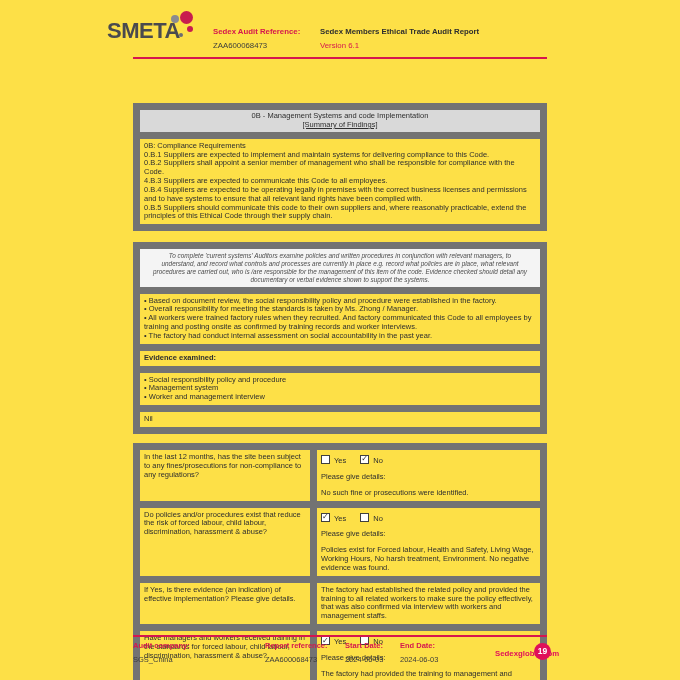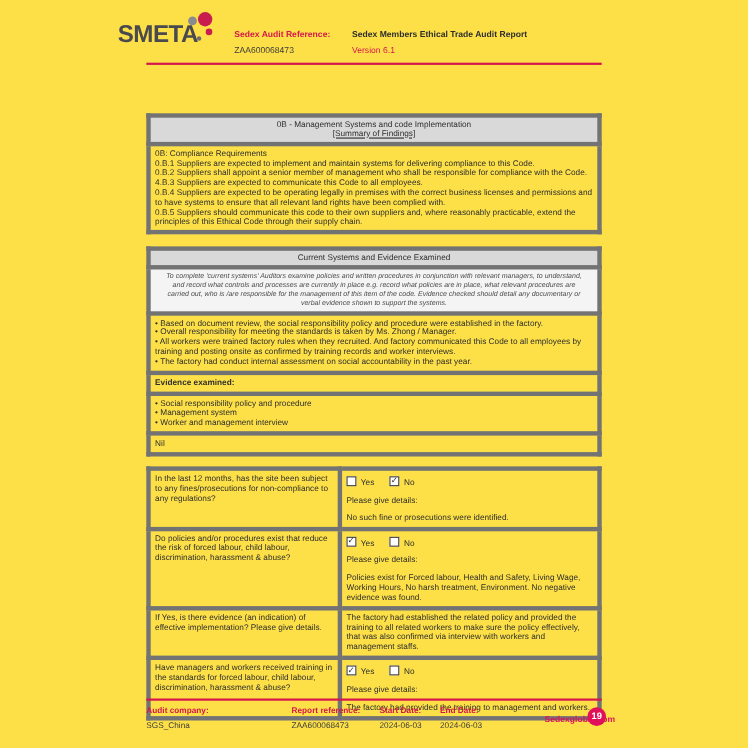--- a/index.html
+++ b/index.html
@@ -22,21 +22,21 @@
   .h-dark{color:#3c3c3c;font-size:7.8px;}
   .h-bold{color:#2e2e2e;font-size:7.8px;font-weight:bold;margin-bottom:5px;}
 
   .rule{position:absolute;left:133px;width:414px;height:1.5px;background:#d5164e;}
   .rule.top{top:57px;}
   .rule.bottom{top:635px;}
 
   
   .content{position:absolute;top:103px;left:133px;width:414px;}
   table{border-collapse:collapse;width:414px;table-layout:fixed;}
-  td,th{border:4px solid #737373;font-size:7.5px;font-weight:normal;color:#2e2e2e;
+  td,th{border:7px solid #737373;font-size:7.5px;font-weight:normal;color:#2e2e2e;
         padding:3px 4px;line-height:1.18;vertical-align:top;text-align:left;}
   .thead{background:#d9d9d9;text-align:center;padding:2px 4px;}
   .t2{margin-top:11px;}
   .t3{margin-top:9px;}
   .underline{text-decoration:underline;}
   .instructions{background:#f4f4f4;font-style:italic;font-size:6.4px;color:#4c4c4c;
         text-align:center;padding:3px 12px;line-height:1.22;}
   .lbl{font-weight:bold;}
   .bullets div{margin:0;}
   .bodytext div{margin:0;}
@@ -101,23 +101,20 @@
         <div>4.B.3 Suppliers are expected to communicate this Code to all employees.</div>
         <div>0.B.4 Suppliers are expected to be operating legally in premises with the correct business licenses and permissions and to have systems to ensure that all relevant land rights have been complied with.</div>
         <div>0.B.5 Suppliers should communicate this code to their own suppliers and, where reasonably practicable, extend the principles of this Ethical Code through their supply chain.</div>
       </td>
           </tr>
     </tbody>
       </table>
 
     <table class="t2">
       <tbody>
-          <tr>
-            <td class="thead">Current Systems and Evidence Examined</td>
-          </tr>
       <tr>
             <td class="instructions">To complete 'current systems' Auditors examine policies and written procedures in conjunction with relevant managers, to understand, and record what controls and processes are currently in place e.g. record what policies are in place, what relevant procedures are carried out, who is /are responsible for the management of this item of the code. Evidence checked should detail any documentary or verbal evidence shown to support the systems.</td>
           </tr>
       <tr>
             <td class="bullets">
         <div>• Based on document review, the social responsibility policy and procedure were established in the factory.</div>
         <div>• Overall responsibility for meeting the standards is taken by Ms. Zhong / Manager.</div>
         <div>• All workers were trained factory rules when they recruited. And factory communicated this Code to all employees by training and posting onsite as confirmed by training records and worker interviews.</div>
         <div>• The factory had conduct internal assessment on social accountability in the past year.</div>
       </td>

